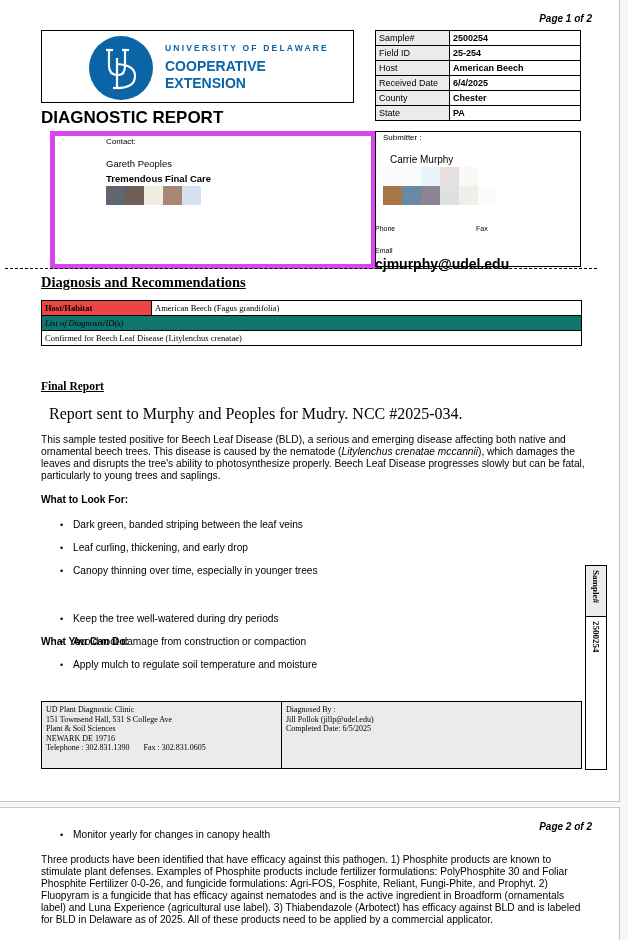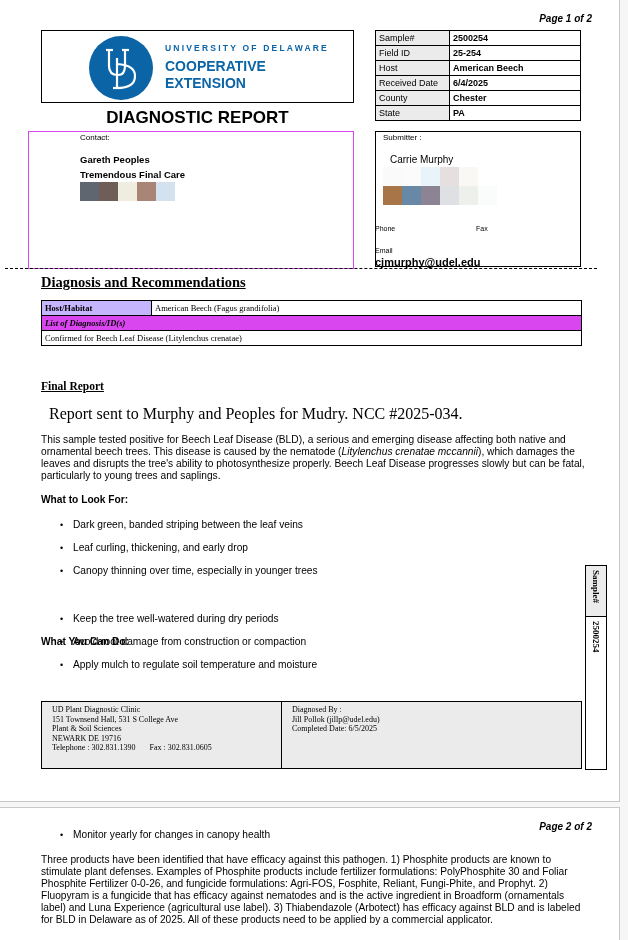--- a/index.html
+++ b/index.html
@@ -12,65 +12,65 @@
 
   .page-num { position: absolute; right: 27px; font-size: 10px; font-weight: bold; font-style: italic; }
 
   
   .logo-box { position: absolute; left: 41px; top: 30px; width: 313px; height: 73px; border: 1px solid #000; }
   .ud-circle { position: absolute; left: 47px; top: 5px; width: 64px; height: 64px; border-radius: 50%; background: #0b64a6; }
   .ud-circle svg { position: absolute; left: 0; top: 0; }
   .logo-uni { position: absolute; left: 123px; top: 12px; font-size: 8.5px; letter-spacing: 2.2px; color: #0b64a6; font-weight: bold; }
   .logo-coop { position: absolute; left: 123px; top: 27px; font-size: 14px; font-weight: bold; color: #0b64a6; line-height: 17px; }
 
-  .report-title { position: absolute; left: 41px; top: 108px; width: 313px; text-align: center; font-size: 17px; font-weight: bold; }
+  .report-title { position: absolute; left: 41px; top: 108px; width: 313px; font-size: 17px; font-weight: bold; }
 
   
   .info-table { position: absolute; left: 375px; top: 30px; width: 206px; border-collapse: collapse; font-size: 9px; }
   .info-table td { border: 1px solid #000; height: 15px; padding: 0 3px; }
   .info-table td.lbl { background: #ebebeb; width: 74px; }
   .info-table td.val { font-weight: bold; }
 
   
-  .contact-box { position: absolute; left: 28px; top: 131px; width: 326px; height: 138px; border: 1px solid #d946ef; }
+  .contact-box { position: absolute; left: 50px; top: 131px; width: 326px; height: 138px; border: 5px solid #d946ef; }
   .small-lbl { font-size: 8px; }
   .contact-lbl { position: absolute; left: 51px; top: 1px; }
-  .contact-name { position: absolute; left: 51px; top: 22px; font-size: 9.5px; font-weight: bold; }
+  .contact-name { position: absolute; left: 51px; top: 22px; font-size: 9.5px; font-weight: normal; }
   .contact-company { position: absolute; left: 51px; top: 37px; font-size: 9.5px; font-weight: bold; }
   .redact { position: absolute; display: flex; }
   .redact span { display: block; width: 19px; height: 19px; }
 
   .submitter-box { position: absolute; left: 375px; top: 131px; width: 206px; height: 136px; border: 1px solid #000; }
   .sub-lbl { position: absolute; left: 7px; top: 1px; }
   .sub-name { position: absolute; left: 14px; top: 22px; font-size: 10px; }
   .phone-lbl { position: absolute; left: -1px; top: 93px; font-size: 7px; }
   .fax-lbl { position: absolute; left: 100px; top: 93px; font-size: 7px; }
   .email-lbl { position: absolute; left: -1px; top: 115px; font-size: 7px; }
-  .email-val { position: absolute; left: -1px; top: 124px; font-size: 11px; font-weight: bold; }
+  .email-val { position: absolute; left: -1px; top: 124px; font-size: 14px; font-weight: bold; }
 
   .dash-line { position: absolute; left: 5px; top: 268px; width: 592px; border-top: 1px dashed #000; }
 
   .section-title { position: absolute; left: 41px; top: 274px; font-family: "Liberation Serif", serif; font-size: 14.5px; font-weight: bold; text-decoration: underline; }
 
   .diag-table { position: absolute; left: 41px; top: 300px; width: 541px; border-collapse: collapse; font-family: "Liberation Serif", serif; font-size: 8.5px; }
   .diag-table td { border: 1px solid #000; height: 15px; padding: 0 3px; }
-  .diag-table td.lbl { background: #c4b5fd; font-weight: bold; width: 110px; }
-  .diag-table td.sub { background: #d946ef; font-weight: bold; font-style: italic; }
+  .diag-table td.lbl { background: #ef4444; font-weight: bold; width: 110px; }
+  .diag-table td.sub { background: #0f766e; font-weight: normal; font-style: italic; }
 
   .final-title { position: absolute; left: 41px; top: 380px; font-family: "Liberation Serif", serif; font-size: 11.5px; font-weight: bold; text-decoration: underline; }
   .sent-line { position: absolute; left: 49px; top: 405px; font-family: "Liberation Serif", serif; font-size: 16px; }
   .body-para { position: absolute; left: 41px; width: 545px; font-size: 10.2px; line-height: 12px; }
   #para1 { top: 434px; }
   .subhead { position: absolute; left: 41px; font-size: 10.2px; font-weight: bold; }
   .bullets { position: absolute; left: 60px; list-style: none; font-size: 10.2px; }
   .bullets li { height: 23px; display: flex; align-items: flex-start; }
   .bullets li .dot { width: 13px; font-size: 9px; line-height: 13px; }
 
   .footer-table { position: absolute; left: 41px; top: 701px; width: 541px; height: 68px; border-collapse: collapse; font-family: "Liberation Serif", serif; font-size: 8px; line-height: 9.5px; background: #ebebeb; }
-  .footer-table td { border: 1px solid #000; vertical-align: top; padding: 3px 10px; }
+  .footer-table td { border: 1px solid #000; vertical-align: top; padding: 3px 4px; }
   .footer-table td.left { width: 240px; }
 
   .side-tab { position: absolute; left: 585px; top: 565px; width: 22px; height: 205px; border: 1px solid #000; }
   .side-tab .lbl { height: 51px; background: #ebebeb; border-bottom: 1px solid #000; position: relative; }
   .side-tab .txt { position: absolute; left: 50%; top: 4px; writing-mode: vertical-rl; transform: translateX(-50%); font-family: "Liberation Serif", serif; font-size: 9px; font-weight: bold; }
 
   #page2 .page-num { top: 13px; }
   #page2 .bullets { top: 21px; }
   #para2 { top: 46px; }
 </style>

